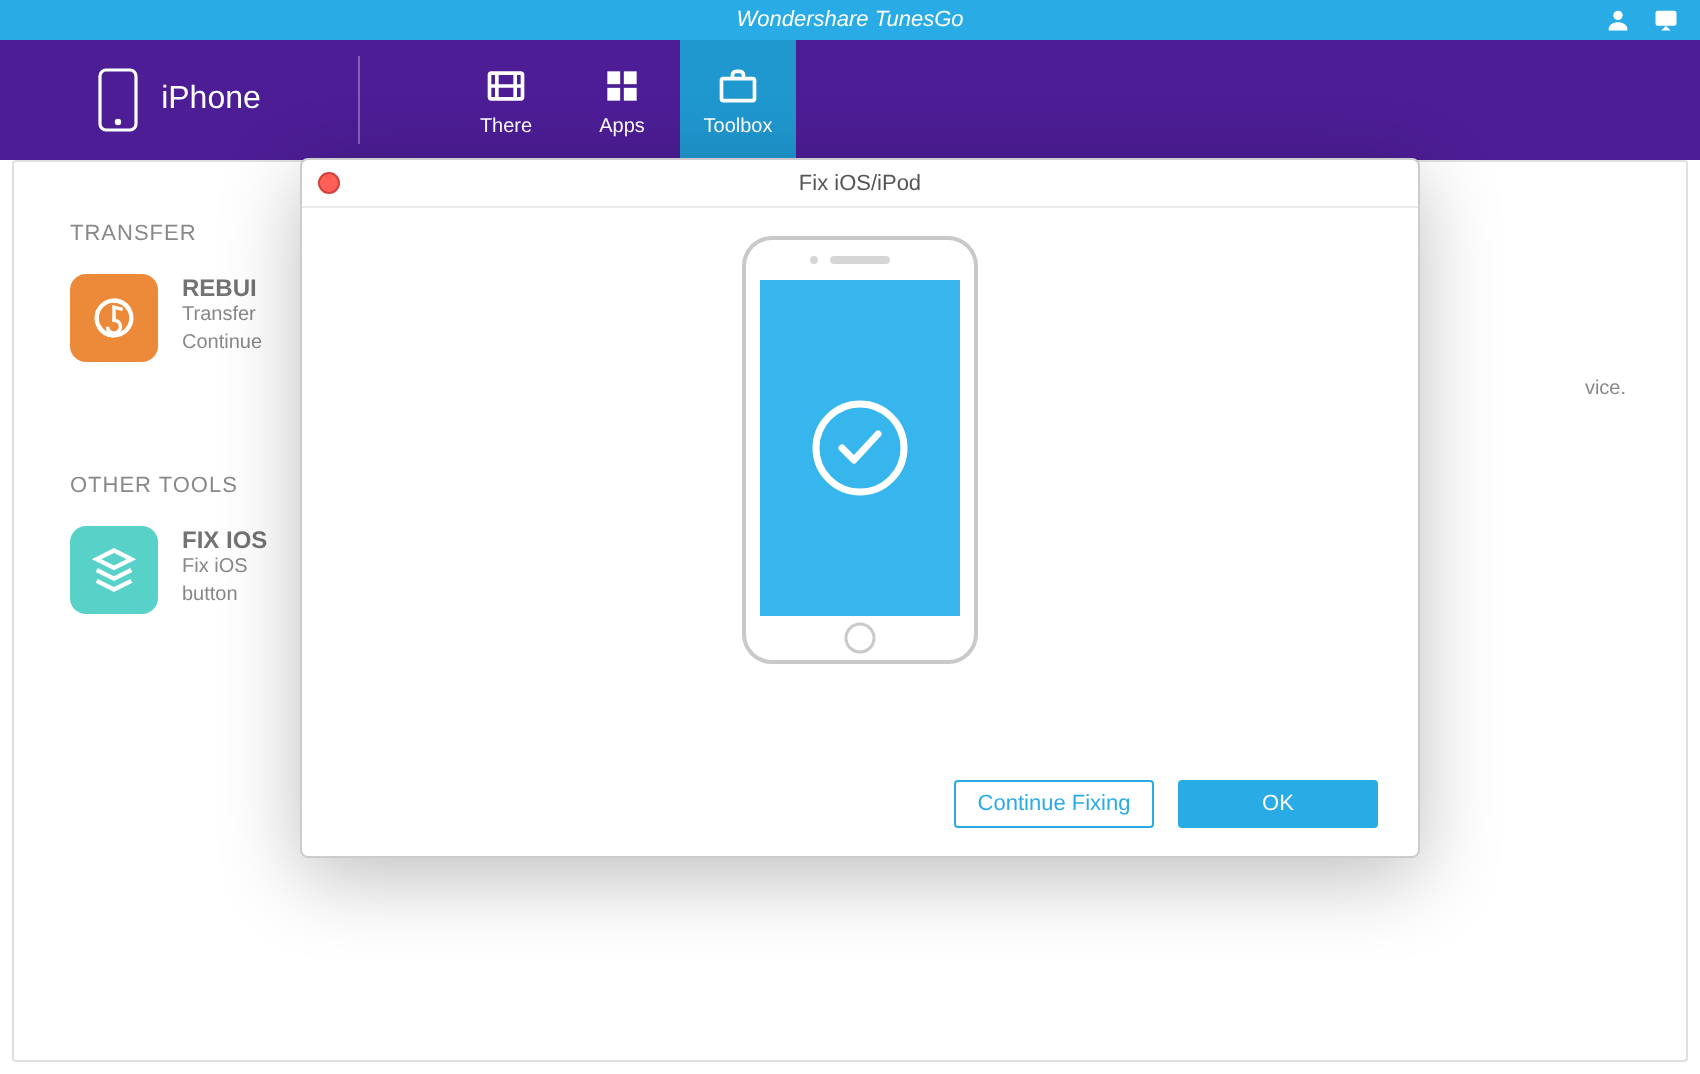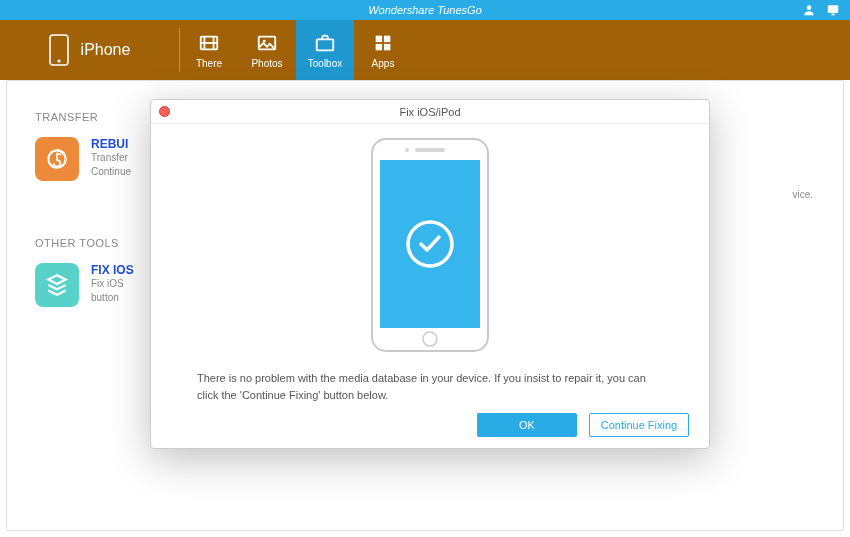--- a/index.html
+++ b/index.html
@@ -4,45 +4,45 @@
 <style>
 * { margin: 0; padding: 0; box-sizing: border-box; font-family: -apple-system, "Helvetica Neue", Arial, sans-serif; }
 body { background: #fff; width: 850px; height: 537px; overflow: hidden; position: relative; }
 
 
 .titlebar { height: 20px; background: #29abe6; color: #fff; font-size: 11px; text-align: center; line-height: 20px; position: relative; font-style: italic; }
 .titlebar .right-icons { position: absolute; right: 10px; top: 0; display: flex; gap: 10px; }
 .titlebar .ri { width: 14px; height: 14px; margin-top: 3px; }
 
 
-.main-nav { height: 60px; background: #a16207; display: flex; align-items: stretch; color: #fff; }
+.main-nav { height: 60px; background: #4c1d95; display: flex; align-items: stretch; color: #fff; gap: 44px; }
 .device-area { width: 180px; display: flex; align-items: center; justify-content: center; gap: 12px; border-right: 1px solid rgba(255,255,255,0.3); margin: 8px 0; }
 .device-area .phone-icon svg { display:block; }
 .device-name { font-size: 16px; font-weight: 400; }
 
 .nav-items { display: flex; }
 .nav-item { width: 58px; display: flex; flex-direction: column; align-items: center; justify-content: center; gap: 4px; font-size: 10px; color: #fff; }
 .nav-item.active { background: #1f97cf; }
 .nav-item svg { display:block; }
 
 
 .body-area { position: absolute; top: 80px; left: 6px; right: 6px; bottom: 6px; border: 1px solid #e0e0e0; border-radius: 2px; background: #fff; padding: 30px 28px; }
 .section-title { color: #888; font-size: 11px; letter-spacing: 0.5px; margin-bottom: 14px; }
 .section + .section { margin-top: 56px; }
 .tool-card { display: flex; gap: 12px; align-items: flex-start; }
 .tool-icon { width: 44px; height: 44px; border-radius: 8px; display: flex; align-items: center; justify-content: center; flex-shrink: 0; }
 .tool-icon.orange { background: #ec8a3a; }
 .tool-icon.teal { background: #58d1c8; }
-.tool-text .tool-title { font-size: 12px; color: #1d4ed8; font-weight: 600; }
+.tool-text .tool-title { font-size: 12px; color: #737373; font-weight: 600; }
 .tool-text .tool-desc { font-size: 10px; color: #888; line-height: 1.4; max-width: 300px; }
 
 .side-note { position: absolute; right: 30px; top: 108px; font-size: 10px; color: #888; }
 
 
-.modal { position: absolute; top: 99px; left: 150px; width: 560px; height: 350px; background: #fff; border: 1px solid #ccc; border-radius: 4px; box-shadow: 0 10px 40px rgba(0,0,0,0.25); display: flex; flex-direction: column; }
+.modal { position: absolute; top: 79px; left: 150px; width: 560px; height: 350px; background: #fff; border: 1px solid #ccc; border-radius: 4px; box-shadow: 0 10px 40px rgba(0,0,0,0.25); display: flex; flex-direction: column; }
 .modal-header { height: 24px; border-bottom: 1px solid #eaeaea; position: relative; text-align: center; font-size: 11px; color: #555; line-height: 24px; }
 .modal-close { position: absolute; left: 8px; top: 6px; width: 11px; height: 11px; border-radius: 50%; background: #ff5f57; border: 0.5px solid #d1403a; }
 .modal-body { flex: 1; display: flex; flex-direction: column; align-items: center; padding: 14px 46px 0; }
 .phone-illus { width: 118px; }
 .modal-msg { font-size: 11px; color: #555; line-height: 1.5; margin-top: 14px; text-align: left; width: 100%; }
 .modal-footer { padding: 10px 20px 14px; display: flex; justify-content: flex-end; gap: 12px; }
 .btn { width: 100px; height: 24px; font-size: 11px; border-radius: 2px; cursor: pointer; border: none; }
 .btn-outline { background: #fff; border: 1px solid #29abe6; color: #29abe6; }
 .btn-primary { background: #29abe6; color: #fff; }
 </style>
@@ -81,42 +81,34 @@
     <div class="nav-item">
       <svg width="22" height="22" viewBox="0 0 24 24" fill="none" stroke="#fff" stroke-width="2">
           <rect x="3" y="5" width="18" height="14" rx="1"></rect>
           <line x1="7" y1="5" x2="7" y2="19"></line>
           <line x1="17" y1="5" x2="17" y2="19"></line>
           <line x1="3" y1="12" x2="21" y2="12"></line>
         </svg>
       <span>There</span>
     </div>
     <div class="nav-item">
-      <svg width="22" height="22" viewBox="0 0 24 24" fill="none" stroke="#fff" stroke-width="2">
-          <rect x="3" y="5" width="18" height="14" rx="1"></rect>
-          <circle cx="9" cy="10" r="1.5" fill="#fff" stroke="none"></circle>
-          <path d="M3 17l5-5 4 4 3-3 6 6" stroke="#fff"></path>
+      <svg width="22" height="22" viewBox="0 0 24 24" fill="#fff">
+          <rect x="4" y="4" width="7" height="7"></rect>
+          <rect x="13" y="4" width="7" height="7"></rect>
+          <rect x="4" y="13" width="7" height="7"></rect>
+          <rect x="13" y="13" width="7" height="7"></rect>
         </svg>
-      <span>Photos</span>
+      <span>Apps</span>
     </div>
     <div class="nav-item active">
       <svg width="22" height="22" viewBox="0 0 24 24" fill="none" stroke="#fff" stroke-width="2">
           <rect x="3" y="8" width="18" height="12" rx="1"></rect>
           <path d="M9 8V6a2 2 0 0 1 2-2h2a2 2 0 0 1 2 2v2"></path>
         </svg>
       <span>Toolbox</span>
-    </div>
-    <div class="nav-item">
-      <svg width="22" height="22" viewBox="0 0 24 24" fill="#fff">
-          <rect x="4" y="4" width="7" height="7"></rect>
-          <rect x="13" y="4" width="7" height="7"></rect>
-          <rect x="4" y="13" width="7" height="7"></rect>
-          <rect x="13" y="13" width="7" height="7"></rect>
-        </svg>
-      <span>Apps</span>
     </div>
   </div>
 </div>
 
 <div class="body-area">
   <div class="section">
     <div class="section-title">TRANSFER</div>
     <div class="tool-card">
       <div class="tool-icon orange">
         <svg width="26" height="26" viewBox="0 0 24 24" fill="none" stroke="#fff" stroke-width="2">
@@ -166,19 +158,18 @@
         <rect x="9" y="22" width="100" height="168" fill="#36b6ed"></rect>
         <rect x="44" y="10" width="30" height="4" rx="2" fill="#d6d6d6"></rect>
         <circle cx="36" cy="12" r="2" fill="#d6d6d6"></circle>
         <circle cx="59" cy="201" r="7" fill="none" stroke="#c9c9c9" stroke-width="1.5"></circle>
         <rect x="-2" y="40" width="3" height="16" rx="1.5" fill="#c9c9c9"></rect>
         <rect x="-2" y="62" width="3" height="16" rx="1.5" fill="#c9c9c9"></rect>
         <circle cx="59" cy="106" r="22" fill="none" stroke="#fff" stroke-width="3.5"></circle>
         <path d="M50 106 l6 6 l12 -13" fill="none" stroke="#fff" stroke-width="3.5" stroke-linecap="round" stroke-linejoin="round"></path>
       </svg>
     </div>
-    <div class="modal-msg">There is no problem with the media database in your device. If you insist to repair it, you can click the 'Continue Fixing' button below.</div>
   </div>
   <div class="modal-footer">
+    <button class="btn btn-outline">Continue Fixing</button>
     <button class="btn btn-primary">OK</button>
-    <button class="btn btn-outline">Continue Fixing</button>
   </div>
 </div>
 
 </body></html>

